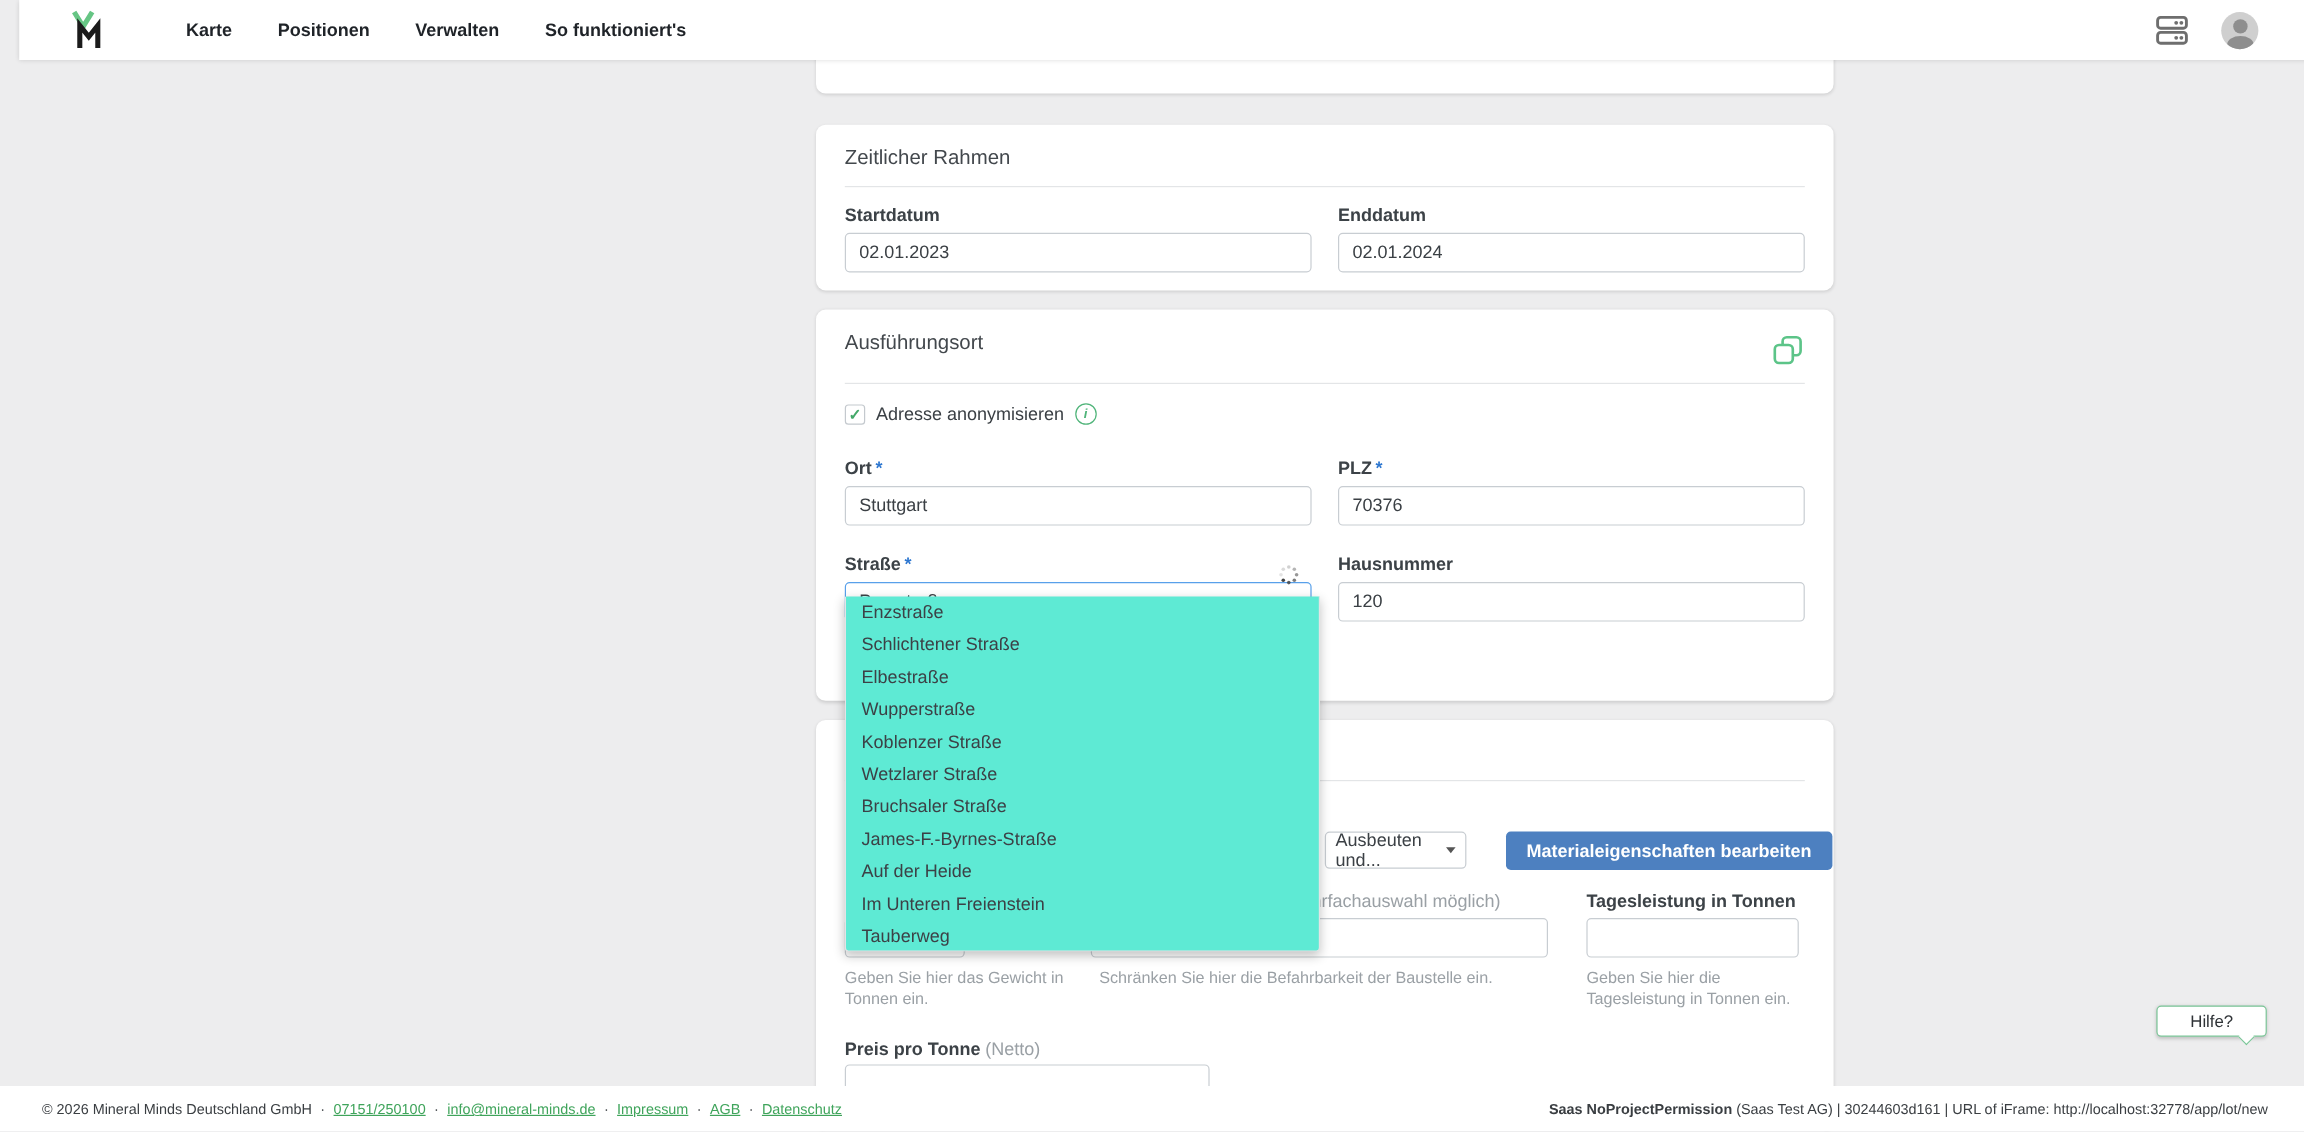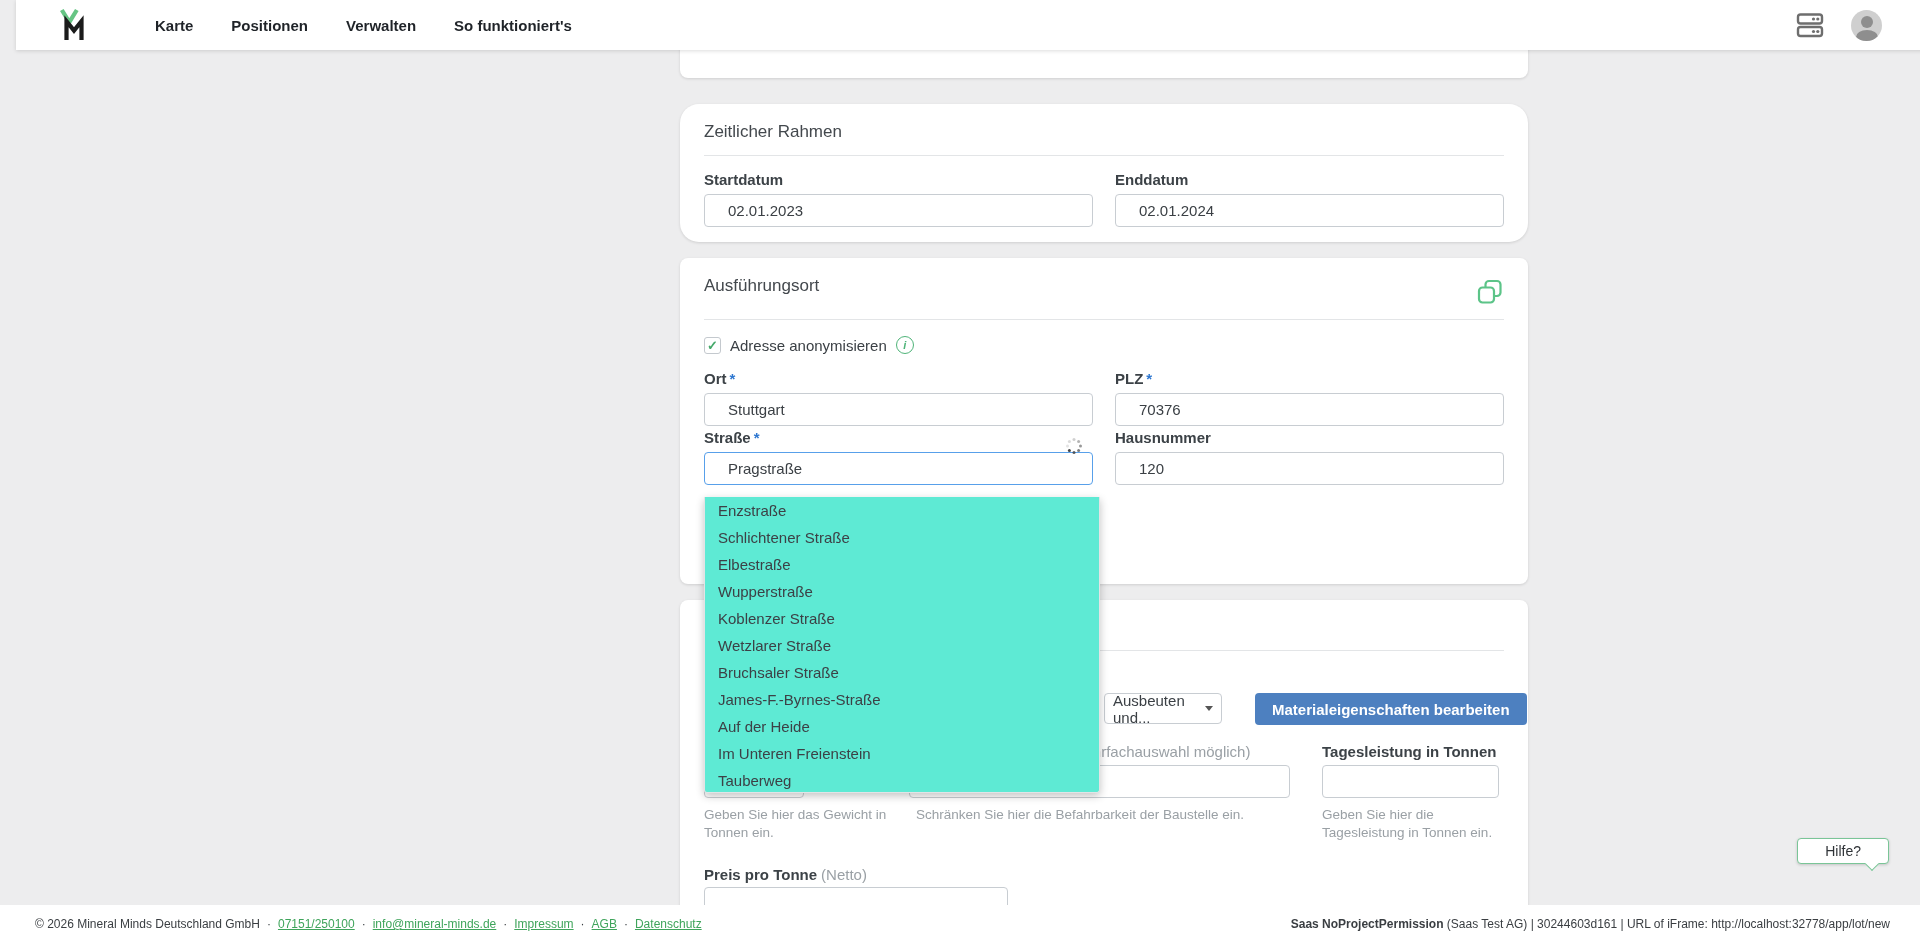--- a/index.html
+++ b/index.html
@@ -19,44 +19,44 @@
 
   
   .card { position:absolute; left:680px; width:848px; background:#fff; border-radius:8px;
           box-shadow:0 1px 3px rgba(0,0,0,.13); z-index:10; }
   .card-pad { padding:18px 24px; }
   .card-title { font-size:17px; color:#43484d; }
   .divider { border-top:1px solid #e3e5e7; margin-top:13px; }
   .grid2 { display:grid; grid-template-columns:1fr 1fr; column-gap:22px; }
   .field-label { font-size:15px; font-weight:700; color:#3c4247; margin-bottom:6px; }
   .req { color:#2e77d0; margin-left:3px; }
-  .tf { width:100%; height:33px; border:1px solid #c8cdd2; border-radius:4px; padding:0 23px;
+  .tf { width:100%; height:33px; border:1px solid #c8cdd2; border-radius:4px; padding:0 11px;
         font-size:15px; color:#3b4045; font-family:"Liberation Sans",sans-serif; background:#fff; outline:none; }
   .tf:disabled { background:#fff; }
 
   
   #card-top { top:-46px; height:124px; }
 
   
-  #card-dates { top:104px; height:138px;border-radius:19px; }
+  #card-dates { top:104px; height:138px; }
   #card-dates .grid2 { margin-top:15px; }
 
   
   #card-ort { top:258px; height:326px; }
   .title-row { display:flex; align-items:flex-start; justify-content:space-between; }
   .copy-icon { width:28px; height:28px; cursor:pointer; margin-top:2px; }
   .check-row { margin-top:16px; display:flex; align-items:center; }
   .checkbox { width:17px; height:17px; border:1px solid #c4c9ce; border-radius:3px; background:#fff;
               display:flex; align-items:center; justify-content:center; cursor:pointer; }
   .checkbox span { color:#45a96a; font-size:13px; font-weight:700; line-height:1; }
   .check-label { font-size:15px; color:#3b4045; margin-left:9px; }
   .info-icon { width:18px; height:18px; border:1.5px solid #4fb479; border-radius:50%; margin-left:9px;
                display:flex; align-items:center; justify-content:center; font-size:11px; color:#4fb479;
                font-style:italic; font-weight:700; cursor:pointer; }
-  #card-ort .grid2 { margin-top:16px; }
+  #card-ort .grid2 { margin-top:28px; }
   .strasse-wrap { position:relative; }
   .tf.focused { border:1.5px solid #58a0ea; }
   .spinner { position:absolute; right:10px; top:8px; width:18px; height:18px; }
 
   
   .suggest { position:absolute; left:704px; top:497px; width:396px; height:296px; background:#5eead4;
              box-shadow:0 3px 9px rgba(0,0,0,.24); border:1px solid #e2e4e6; border-top:none;
              border-radius:0 0 3px 3px; z-index:50; overflow:hidden; }
   .suggest-item { height:27px; line-height:27px; padding-left:13px; font-size:15px; color:#3c4146; cursor:pointer; }
 
@@ -180,21 +180,21 @@
         <input class="tf" value="Stuttgart" style="">
       </div>
       <div>
         <div class="field-label">
           <span>PLZ</span><span class="req">*</span>
         </div>
         <input class="tf" value="70376" style="">
       </div>
     </div>
 
-    <div class="grid2" style="margin-top:3px;">
+    <div class="grid2" style="margin-top:24px;">
       <div class="strasse-wrap">
         <div class="field-label">
           <span>Straße</span><span class="req">*</span>
         </div>
         <input class="tf focused" value="Pragstraße" style="">
         <svg class="spinner" viewBox="0 0 18 18">
           <circle cx="9" cy="2.5" r="1.5" fill="#444" opacity=".25"></circle>
           <circle cx="13.6" cy="4.4" r="1.5" fill="#444" opacity=".4"></circle>
           <circle cx="15.5" cy="9" r="1.5" fill="#444" opacity=".55"></circle>
           <circle cx="13.6" cy="13.6" r="1.5" fill="#444" opacity=".7"></circle>

